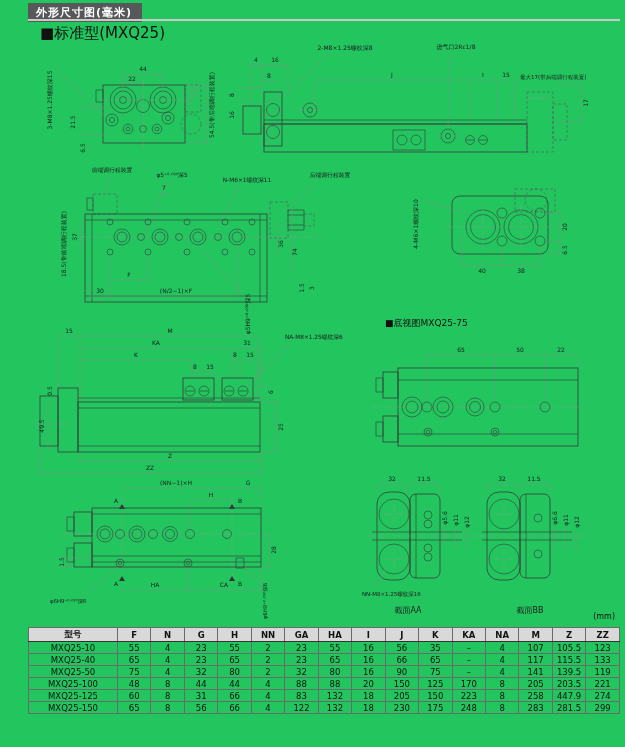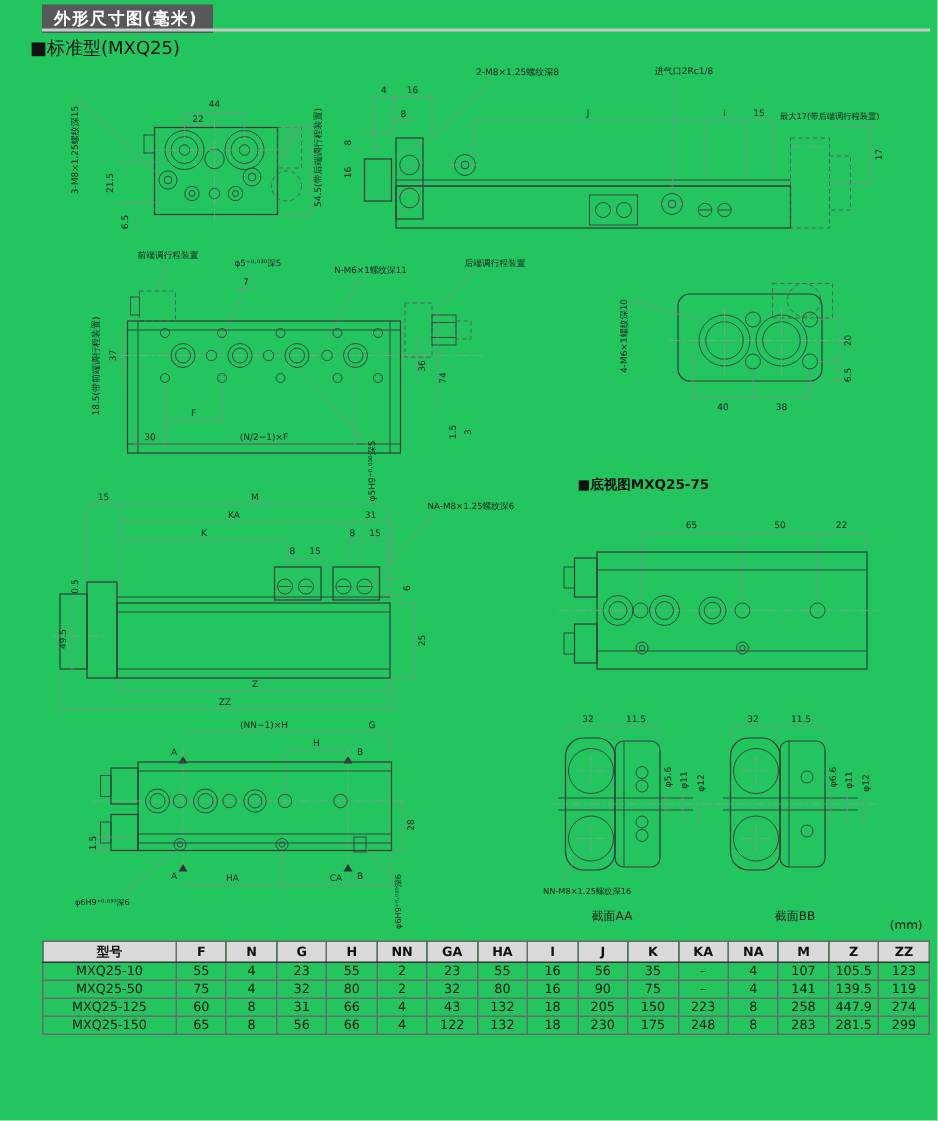--- a/index.html
+++ b/index.html
@@ -1,22 +1,22 @@
 <!DOCTYPE html>
 <html><head>
 <meta charset="utf-8">
 <style>
   html,body{margin:0;padding:0;background:#f2f2f2;}
   .page{position:relative;width:625px;height:747px;background:#22c55e;overflow:hidden;
         font-family:"DejaVu Sans","Liberation Sans",sans-serif;color:#222;}
   .title-bar{position:absolute;left:28px;top:3px;background:#57585a;color:#fff;
              font-size:11px;font-weight:bold;padding:2px 10px 2px 8px;letter-spacing:1px;}
   .title-rule{position:absolute;left:28px;top:19px;width:592px;height:2px;background:#c9c9c9;}
-  .subtitle{position:absolute;left:20px;top:24px;font-size:12px;color:#111;}
-  .sec-title{position:absolute;left:385px;top:317px;font-size:9px;font-weight:bold;color:#111;}
+  .subtitle{position:absolute;left:40px;top:24px;font-size:15px;color:#111;}
+  .sec-title{position:absolute;left:385px;top:317px;font-size:9px;font-weight:normal;color:#111;}
   .unit-note{position:absolute;right:10px;top:612px;font-size:8px;color:#111;}
   svg{position:absolute;left:0;top:0;}
   svg .s{stroke:#3a3a3a;stroke-width:.8;fill:none;}
   svg .s2{stroke:#3a3a3a;stroke-width:.6;fill:none;}
   svg .t{stroke:#8a8a8a;stroke-width:.45;fill:none;}
   svg .cl{stroke:#999;stroke-width:.45;fill:none;stroke-dasharray:7 2 1.5 2;}
   svg .dsh{stroke:#555;stroke-width:.55;fill:none;stroke-dasharray:3 2;}
   svg text{fill:#1c1c1c;}
   svg .d{font-size:6px;text-anchor:middle;}
   svg .l{font-size:5.8px;}
@@ -512,46 +512,82 @@
           <td>55</td>
           <td>16</td>
           <td>56</td>
           <td>35</td>
           <td>–</td>
           <td>4</td>
           <td>107</td>
           <td>105.5</td>
           <td>123</td>
         </tr>
+        <tr class="sep">
+          <td class="model">MXQ25-40</td>
+          <td>65</td>
+          <td>4</td>
+          <td>23</td>
+          <td>65</td>
+          <td>2</td>
+          <td>23</td>
+          <td>65</td>
+          <td>16</td>
+          <td>66</td>
+          <td>65</td>
+          <td>–</td>
+          <td>4</td>
+          <td>117</td>
+          <td>115.5</td>
+          <td>133</td>
+        </tr>
         <tr>
           <td class="model">MXQ25-50</td>
           <td>75</td>
           <td>4</td>
           <td>32</td>
           <td>80</td>
           <td>2</td>
           <td>32</td>
           <td>80</td>
           <td>16</td>
           <td>90</td>
           <td>75</td>
           <td>–</td>
           <td>4</td>
           <td>141</td>
           <td>139.5</td>
           <td>119</td>
         </tr>
+        <tr class="sep">
+          <td class="model">MXQ25-100</td>
+          <td>48</td>
+          <td>8</td>
+          <td>44</td>
+          <td>44</td>
+          <td>4</td>
+          <td>88</td>
+          <td>88</td>
+          <td>20</td>
+          <td>150</td>
+          <td>125</td>
+          <td>170</td>
+          <td>8</td>
+          <td>205</td>
+          <td>203.5</td>
+          <td>221</td>
+        </tr>
         <tr>
           <td class="model">MXQ25-125</td>
           <td>60</td>
           <td>8</td>
           <td>31</td>
           <td>66</td>
           <td>4</td>
-          <td>43</td>
+          <td>83</td>
           <td>132</td>
           <td>18</td>
           <td>205</td>
           <td>150</td>
           <td>223</td>
           <td>8</td>
           <td>258</td>
           <td>447.9</td>
           <td>274</td>
         </tr>

